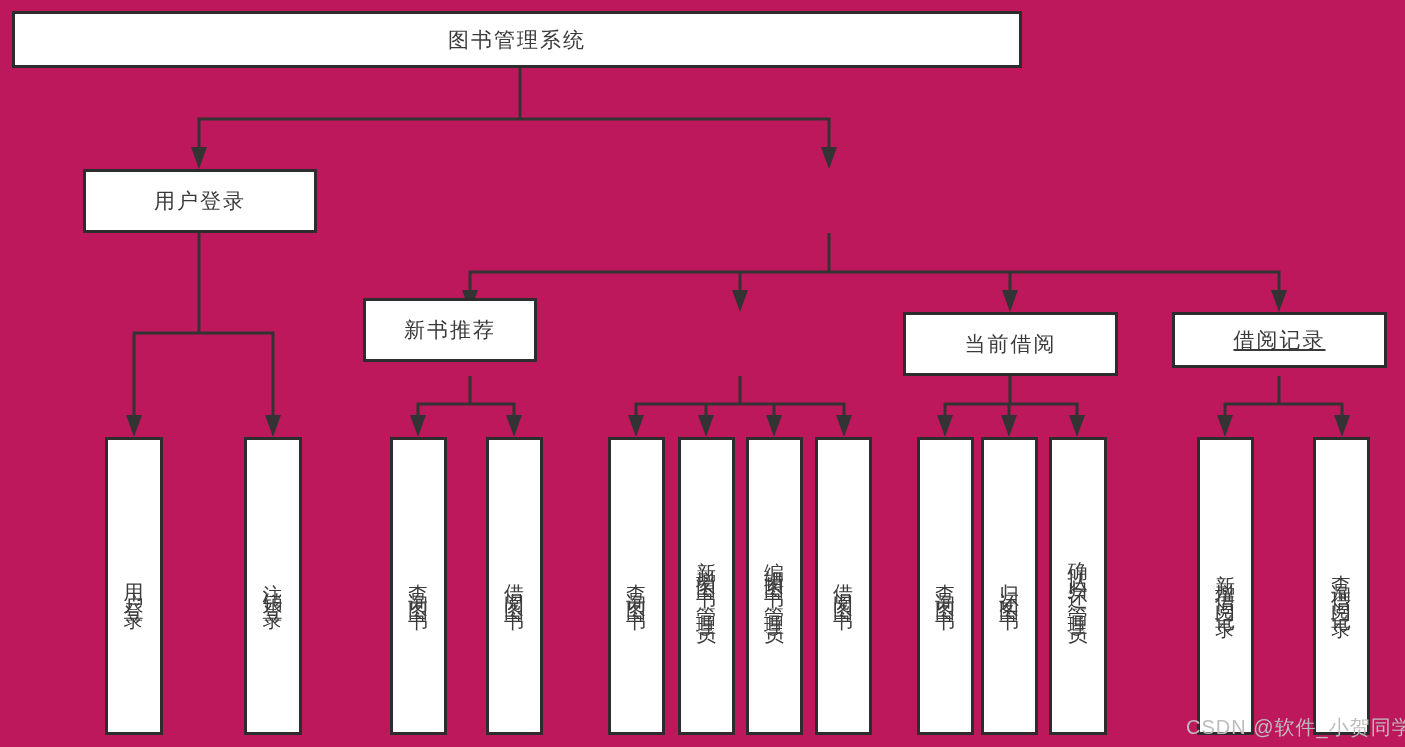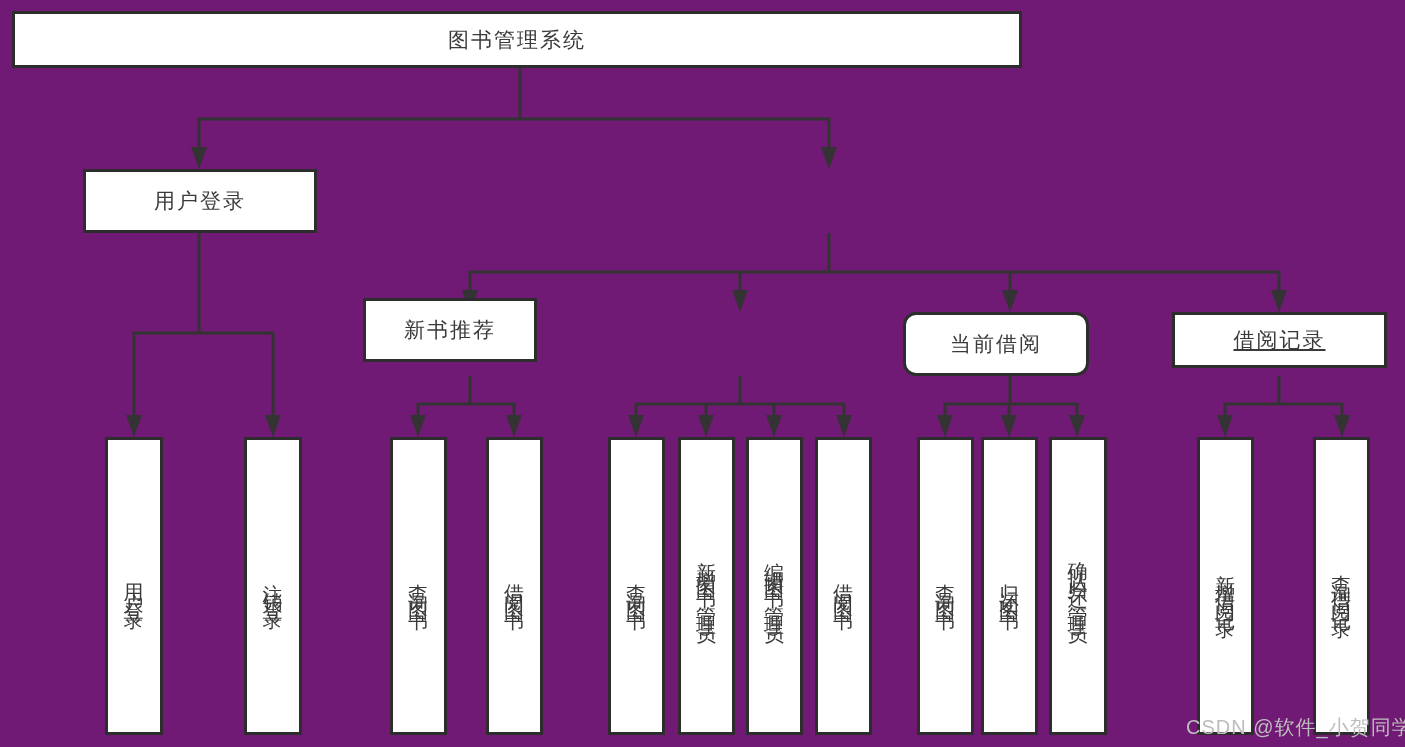--- a/index.html
+++ b/index.html
@@ -1,19 +1,19 @@
 <!DOCTYPE html>
 <html><head>
 <meta charset="utf-8">
 <style>
   html,body{margin:0;padding:0;background:#ffffff;}
   .canvas{
     position:relative;
     width:1405px;height:747px;
-    background:#701a75;
+    background:#be185d;
     font-family:"Liberation Sans", sans-serif;
     overflow:hidden;
   }
   .connectors{position:absolute;left:0;top:0;z-index:1;}
   .node{
     position:absolute;
     box-sizing:border-box;
     background:#ffffff;
     border:3px solid #2d2d2d;
     display:flex;
@@ -28,21 +28,21 @@
     text-orientation:upright;
     font-size:20px;
     letter-spacing:9px;
     line-height:1;
   }
   .root{left:12px;top:11px;width:1010px;height:57px;}
   .n-user-login{left:83px;top:169px;width:234px;height:64px;}
   .n-book-mgmt{left:712px;top:169px;width:235px;height:64px;}
   .n-new-book{left:363px;top:298px;width:174px;height:64px;}
   .n-book-borrow{left:633px;top:312px;width:215px;height:64px;}
-  .n-cur-borrow{left:903px;top:312px;width:186px;height:64px;border-radius:13px;}
+  .n-cur-borrow{left:903px;top:312px;width:215px;height:64px;}
   .n-borrow-rec{left:1172px;top:312px;width:215px;height:56px;text-decoration:underline;}
   .leaf{top:437px;height:298px;}
   .l1{left:105px;width:58px;}
   .l2{left:244px;width:58px;}
   .l3{left:390px;width:57px;}
   .l4{left:486px;width:57px;}
   .l5{left:608px;width:57px;}
   .l6{left:678px;width:57px;}
   .l7{left:746px;width:57px;}
   .l8{left:815px;width:57px;}

